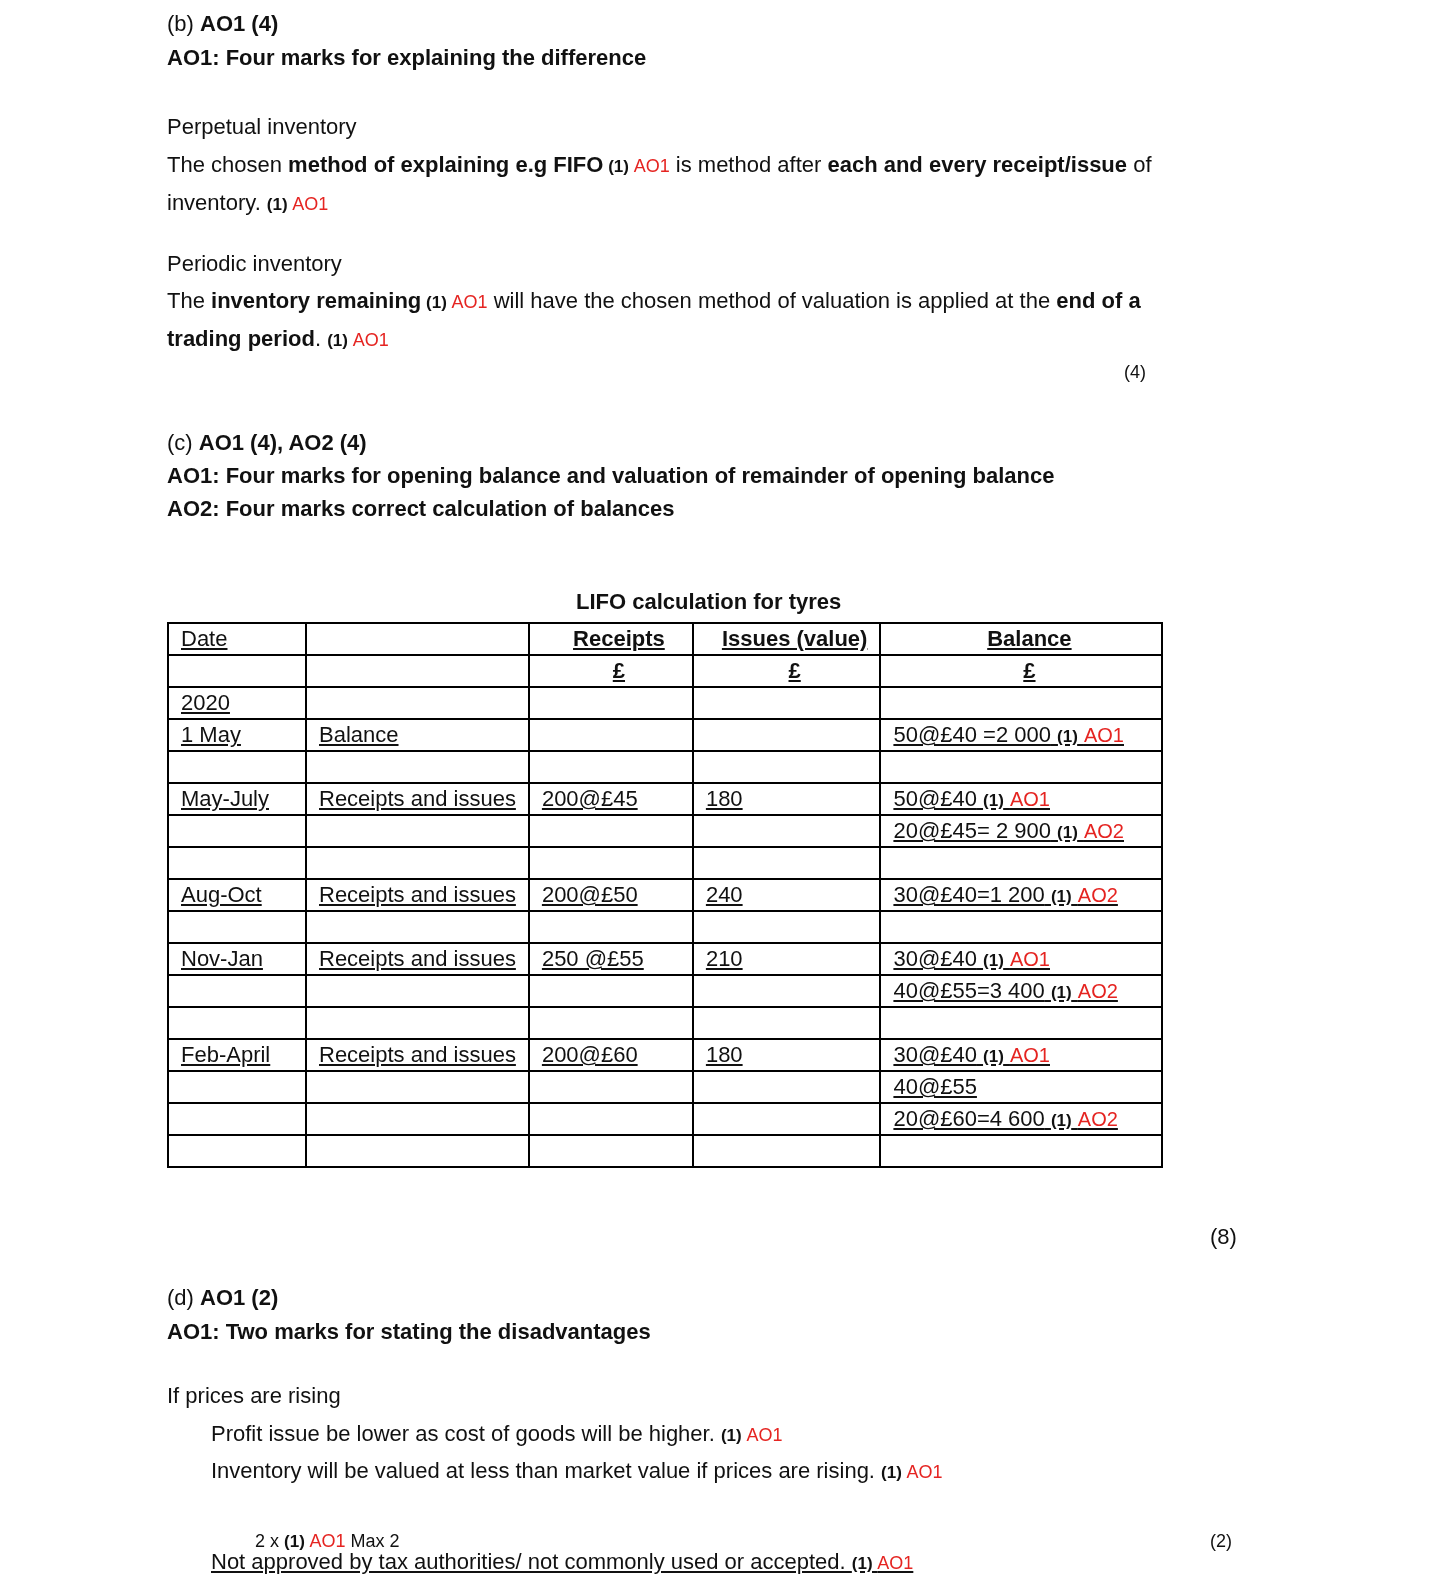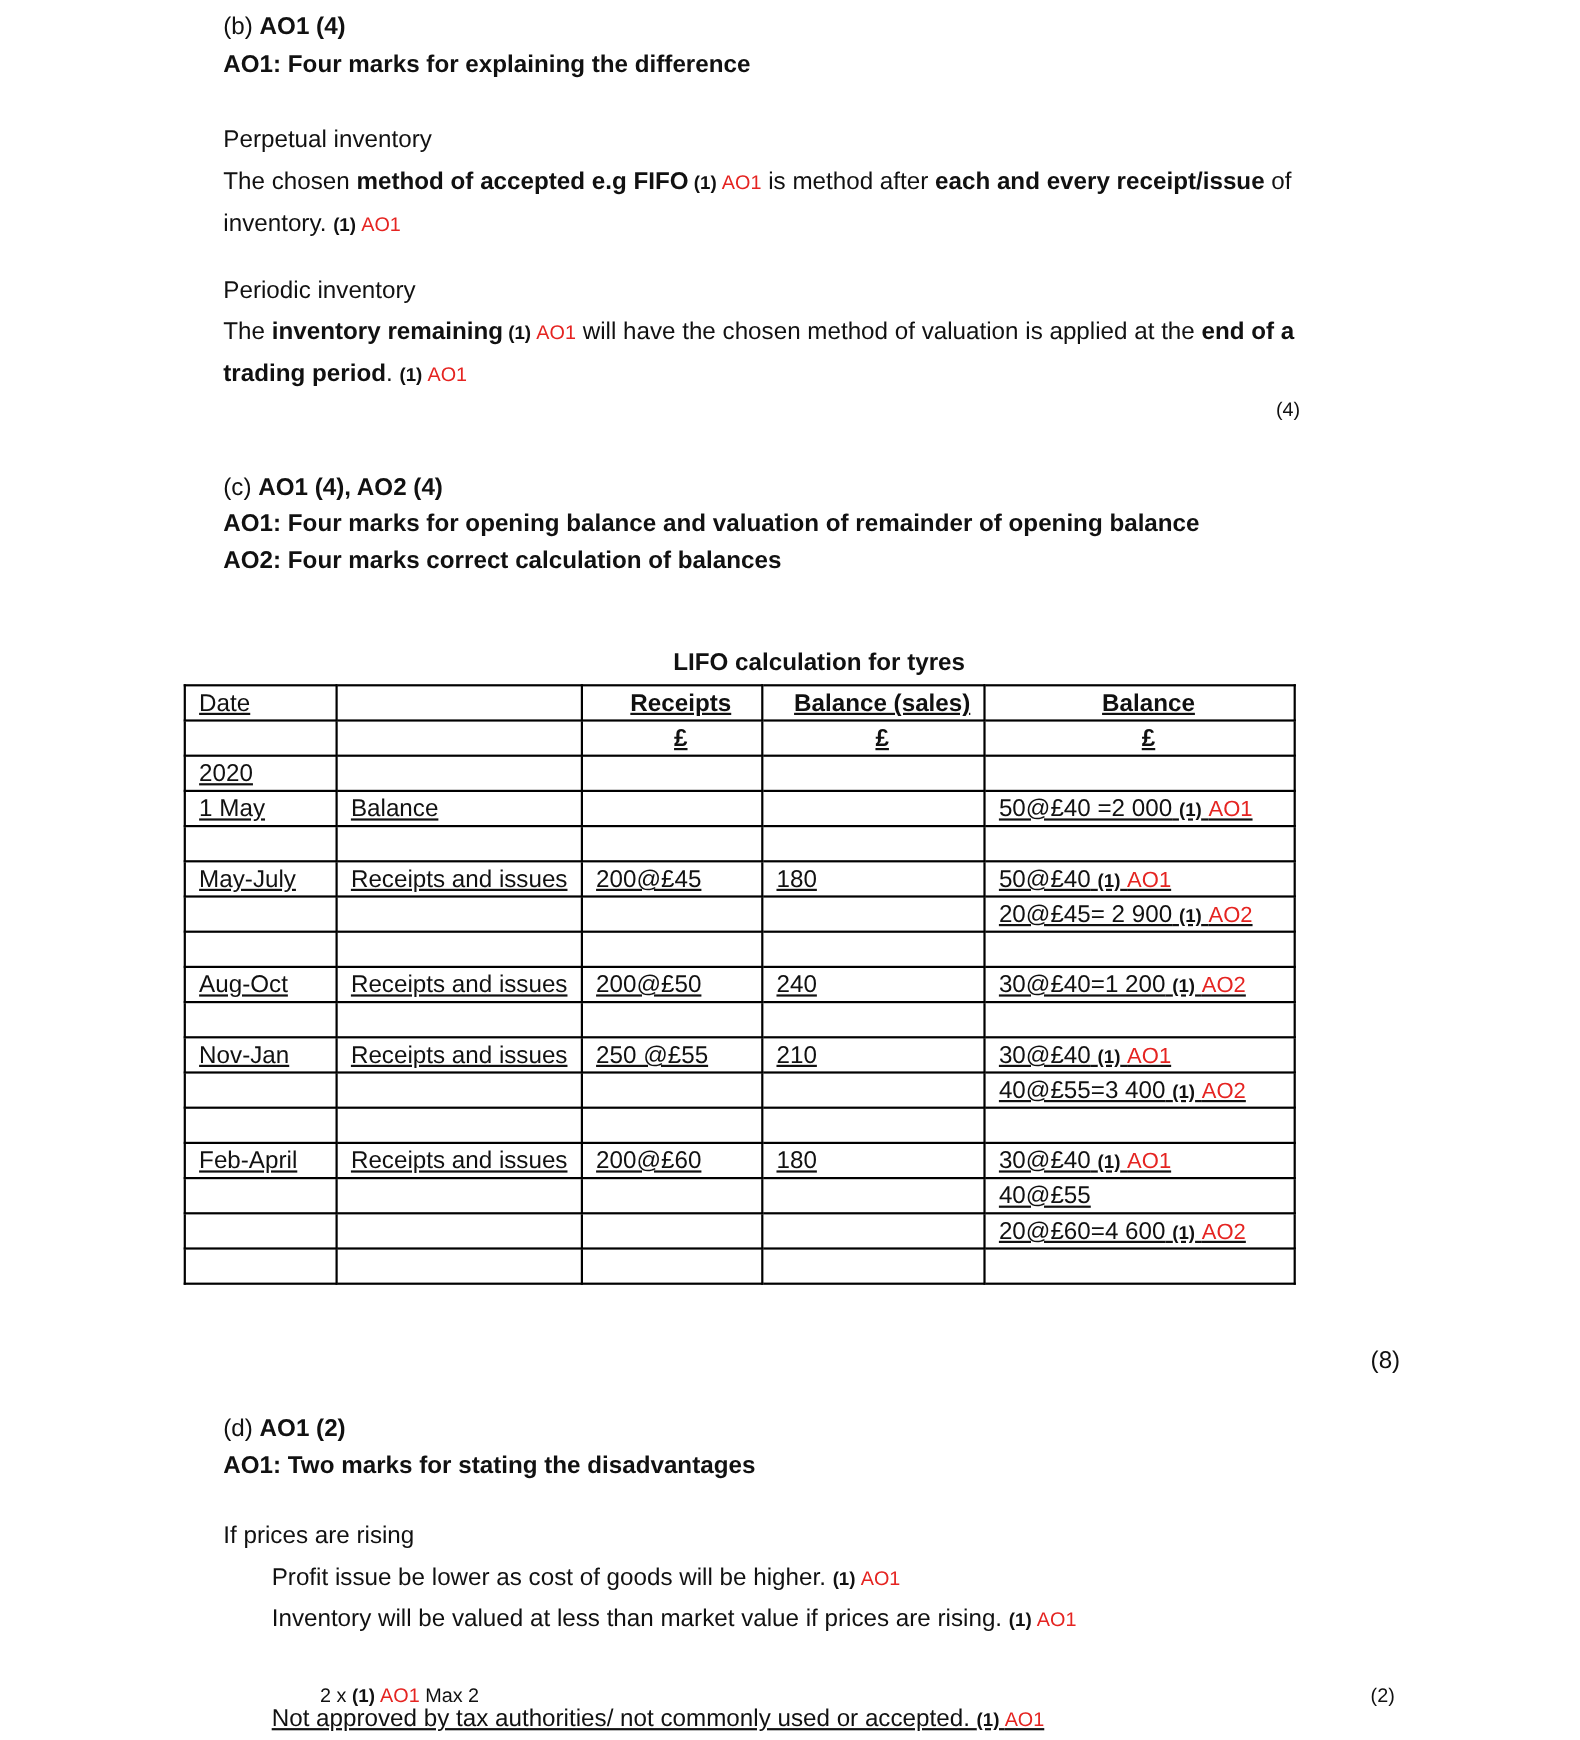--- a/index.html
+++ b/index.html
@@ -1,20 +1,20 @@
 <!DOCTYPE html>
 <html><head>
 <meta charset="utf-8">
 <style>
   html, body { margin: 0; padding: 0; background: #ffffff; }
   body {
     width: 1436px; height: 1582px; position: relative; overflow: hidden;
     font-family: "Liberation Sans", sans-serif; color: #111111;
   }
-  .abs { position: absolute; white-space: nowrap; margin-left: 36px; }
+  .abs { position: absolute; white-space: nowrap; }
   .t { font-size: 22px; line-height: 28px; }
   .b { font-weight: bold; }
   .mark { font-size: 17px; font-weight: bold; }
   .red { color: #e52421; font-size: 18px; }
   .red20 { color: #e52421; font-size: 20px; }
 
   table.lifo {
     position: absolute; left: 167px; top: 622px;
     border-collapse: collapse; table-layout: fixed;
     font-family: "Liberation Sans", sans-serif; font-size: 22px; text-decoration: underline;
@@ -31,21 +31,21 @@
 </head>
 <body>
 
 <div class="abs t" style="left:167px; top:10px;">
   <span>(b) </span><span class="b">AO1 (4)</span>
 </div>
 <div class="abs t b" style="left:167px; top:44px;">AO1: Four marks for explaining the difference</div>
 
 <div class="abs t" style="left:167px; top:113px;">Perpetual inventory</div>
 <div class="abs t" style="left:167px; top:151px;">
-  <span>The chosen </span><span class="b">method of accepted e.g FIFO</span><span class="mark"> (1) </span><span class="red">AO1</span><span> is method after </span><span class="b">each and every receipt/issue</span><span> of</span>
+  <span>The chosen </span><span class="b">method of explaining e.g FIFO</span><span class="mark"> (1) </span><span class="red">AO1</span><span> is method after </span><span class="b">each and every receipt/issue</span><span> of</span>
 </div>
 <div class="abs t" style="left:167px; top:189px;">
   <span>inventory. </span><span class="mark">(1) </span><span class="red">AO1</span>
 </div>
 
 <div class="abs t" style="left:167px; top:250px;">Periodic inventory</div>
 <div class="abs t" style="left:167px; top:287px;">
   <span>The </span><span class="b">inventory remaining</span><span class="mark"> (1) </span><span class="red">AO1</span><span> will have the chosen method of valuation is applied at the </span><span class="b">end of a</span>
 </div>
 <div class="abs t" style="left:167px; top:325px;">
@@ -67,21 +67,21 @@
       <col class="col1">
       <col class="col2">
       <col class="col3">
       <col class="col4">
     </colgroup>
   <tbody id="lifo-body">
     <tr>
       <td>Date</td>
       <td></td>
       <td class="c">Receipts</td>
-      <td class="c">Balance (sales)</td>
+      <td class="c">Issues (value)</td>
       <td class="c">Balance</td>
     </tr>
     <tr>
       <td></td>
       <td></td>
       <td class="c">£</td>
       <td class="c">£</td>
       <td class="c">£</td>
     </tr>
   <tr>

